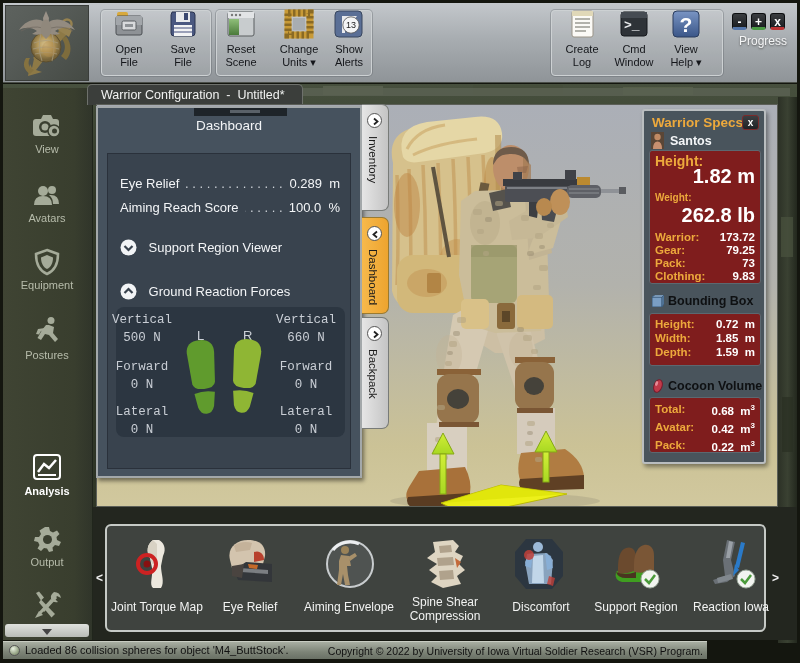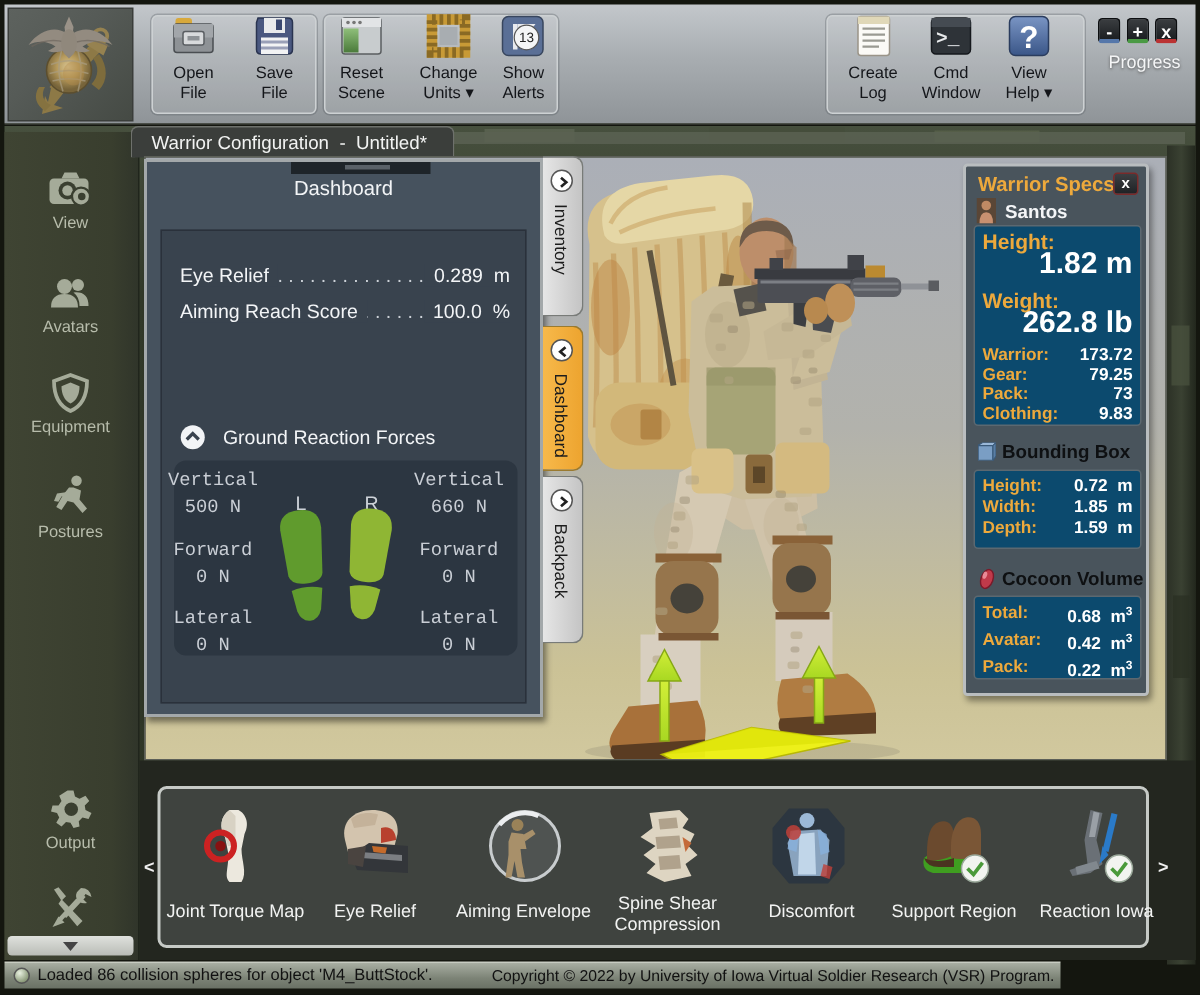--- a/index.html
+++ b/index.html
@@ -82,21 +82,21 @@
 
 
 #specs { left:642px; top:109px; width:124px; height:355px;
   background:#49545c; border:2px solid #b9bdbf; border-radius:3px;
   box-shadow:2px 3px 4px rgba(0,0,0,0.4);padding-left:24px; }
 #specs .hdr { position:absolute; left:8px; top:4px; color:#eda93c; font-size:13.5px; font-weight:bold; }
 #specs .xbtn { position:absolute; right:5px; top:4px; width:17px; height:15px;
   background:linear-gradient(#3c3f42,#1f2225); border:1px solid #7a2a2a; border-radius:3px;
   color:#fff; font-size:10px; font-weight:bold; text-align:center; line-height:14px; }
 #specs .santos { position:absolute; left:8px; top:23px; color:#f4f6f8; font-size:12.5px; font-weight:bold; }
-.sbox { position:absolute; left:5px; width:112px; background:#0c4a6e;
+.sbox { position:absolute; left:5px; width:112px; background:#7f1d1d;
   border:1px solid #5c6870; border-radius:3px; }
 .srow { position:absolute; left:0; right:0; height:13px; font-size:11.5px; }
 .srow .sl { position:absolute; left:5px; color:#eda93c; font-weight:bold; }
 .srow .sv { position:absolute; right:5px; color:#fff; font-weight:bold; }
 .shead { position:absolute; left:5px; color:#0e1012; font-size:12.5px; font-weight:bold; }
 
 
 #bottombg { left:93px; top:507px; width:704px; height:133px; background:#23261f; }
 #strip { left:105px; top:524px; width:661px; height:108px; background:#3f433f;
   border:2px solid #c6cac6; border-radius:6px; }
@@ -277,20 +277,28 @@
         <path d="M13 12 L6 13 L4 18 L7 18.5 L9 15 L12 14.5 Z"></path>
       </svg>
       Postures
     </div>
     <div class="sideitem" style="top:160px;">
       <svg width="30" height="28" viewBox="0 0 30 28">
         <path d="M15 2 L26 6 C26 16 22 23 15 26 C8 23 4 16 4 6 Z" fill="none" stroke="#a5ab99" stroke-width="2.5"></path>
         <path d="M15 7 L21 9.5 C21 15 19 19 15 21 C11 19 9 15 9 9.5 Z" fill="#a5ab99"></path>
       </svg>
       Equipment
+    </div>
+    <div class="sideitem" style="top:364px; color:#fff; font-weight:bold;">
+      <svg width="32" height="30" viewBox="0 0 32 30">
+        <rect x="3" y="3" width="26" height="24" rx="3" fill="none" stroke="#fff" stroke-width="2"></rect>
+        <path d="M7 20 L13 12 L18 16 L25 8" fill="none" stroke="#fff" stroke-width="2.5"></path>
+        <path d="M7 23 H25" stroke="#fff" stroke-width="2"></path>
+      </svg>
+      Analysis
     </div>
     <div class="sideitem" style="top:437px;">
       <svg width="30" height="28" viewBox="0 0 30 28" fill="#a5ab99">
         <path d="M13 2 L17 2 L18 6 L21 7.5 L25 5.5 L27.5 9 L24.5 12 L25 15 L29 17 L27 21 L23 20 L20.5 22.5 L21 26 L17 27 L15 23.5 L12 23 L9 26 L5.5 23.5 L7.5 20 L6 17 L2 16 L3 12 L7 12 L9 9 L7.5 5.5 Z"></path>
         <circle cx="15.5" cy="14.5" r="4.5" fill="#3a3f30"></circle>
       </svg>
       Output
     </div>
     <div class="sideitem" style="top:502px;">
       <svg width="32" height="30" viewBox="0 0 32 30">
@@ -452,20 +460,27 @@
     <h1>Dashboard</h1>
     <div id="dashinner">
       <div class="drow" style="top:22px;">
         <div class="dots">&nbsp;&nbsp;. . . . . . . . . . . . . . . . . . . . . . . . . . . . . . . . . . . . . . . . . . . . . . . . . . . . . . . . . . . .</div>
         <span class="dlabel">Eye Relief</span><span class="dval">0.289&nbsp; m</span>
       </div>
       <div class="drow" style="top:46px;">
         <div class="dots">&nbsp;&nbsp;. . . . . . . . . . . . . . . . . . . . . . . . . . . . . . . . . . . . . . . . . . . . . . . . . . . . . . . . . . . .</div>
         <span class="dlabel">Aiming Reach Score</span><span class="dval">100.0&nbsp; %</span>
       </div>
+      <div class="chevrow" style="top:85px;">
+        <svg width="17" height="17" viewBox="0 0 17 17">
+            <circle cx="8.5" cy="8.5" r="8" fill="#f2f4f6"></circle>
+            <path d="M4.5 7 L8.5 11 L12.5 7" fill="none" stroke="#39434e" stroke-width="2.2"></path>
+          </svg>
+        Support Region Viewer
+      </div>
       <div class="chevrow" style="top:129px;">
         <svg width="17" height="17" viewBox="0 0 17 17">
             <circle cx="8.5" cy="8.5" r="8" fill="#f2f4f6"></circle>
             <path d="M4.5 10 L8.5 6 L12.5 10" fill="none" stroke="#39434e" stroke-width="2.2"></path>
           </svg>
         Ground Reaction Forces
       </div>
       <div id="footbox">
         <div class="fcol" style="left:-9px; top:4px;">Vertical<br>500 N</div>
         <div class="fcol" style="left:-9px; top:51px;">Forward<br>0 N</div>
@@ -517,21 +532,21 @@
     <div class="xbtn">x</div>
     <svg style="position:absolute; left:7px; top:21px;" width="13" height="17" viewBox="0 0 13 17">
       <rect x="0" y="0" width="13" height="17" fill="#5a4636"></rect>
       <circle cx="6.5" cy="5" r="3.2" fill="#c08a64"></circle>
       <path d="M2 17 Q2 9.5 6.5 9.5 Q11 9.5 11 17 Z" fill="#c89070"></path>
     </svg>
     <div class="santos" style="left:26px;">Santos</div>
     <div class="sbox" style="top:39px; height:134px;">
       <div style="position:absolute; left:5px; top:2px; color:#eda93c; font-weight:bold; font-size:14px;">Height:</div>
       <div style="position:absolute; right:5px; top:14px; color:#fff; font-weight:bold; font-size:20px;">1.82 m</div>
-      <div style="position:absolute; left:5px; top:41px; color:#eda93c; font-weight:bold; font-size:14px;">Weight:</div>
+      <div style="position:absolute; left:5px; top:41px; color:#eda93c; font-weight:bold; font-size:10px;">Weight:</div>
       <div style="position:absolute; right:5px; top:53px; color:#fff; font-weight:bold; font-size:20px;">262.8 lb</div>
       <div class="srow" style="top:80px;">
           <span class="sl">Warrior:</span>
           <span class="sv">173.72</span>
         </div>
       <div class="srow" style="top:93px;">
           <span class="sl">Gear:</span>
           <span class="sv">79.25</span>
         </div>
       <div class="srow" style="top:106px;">

